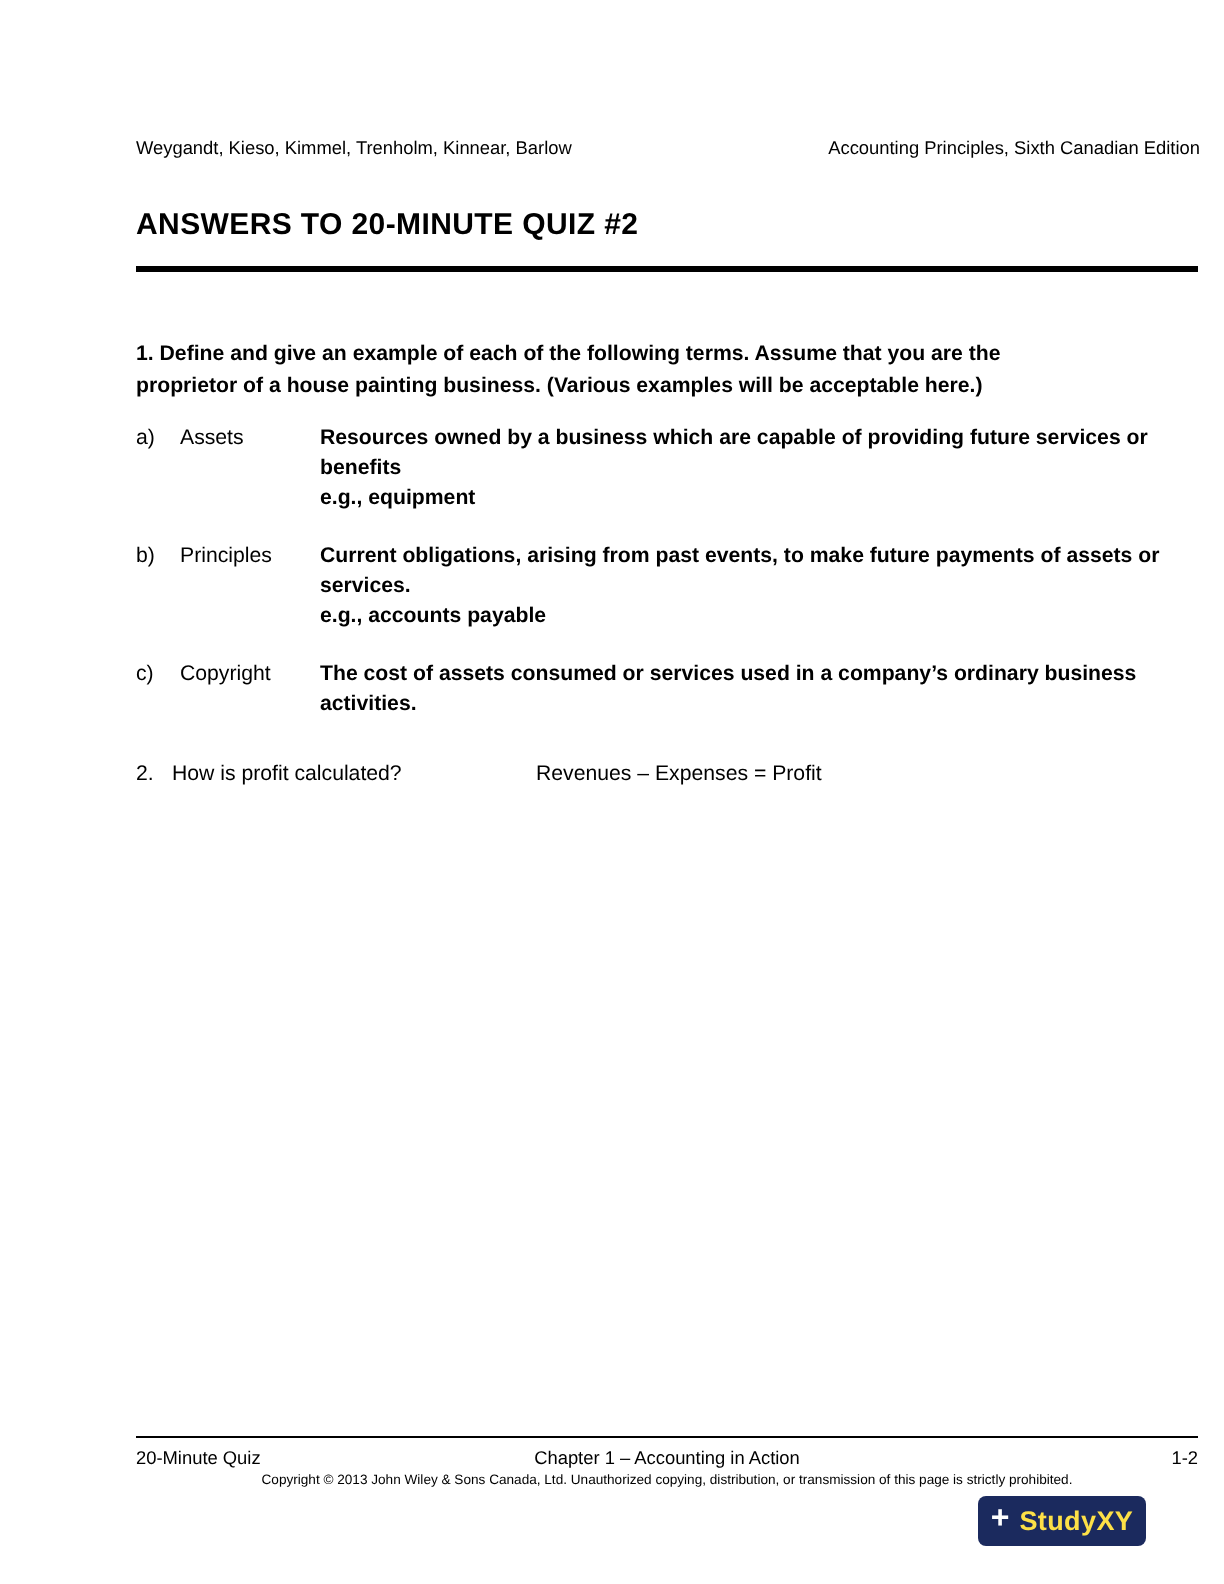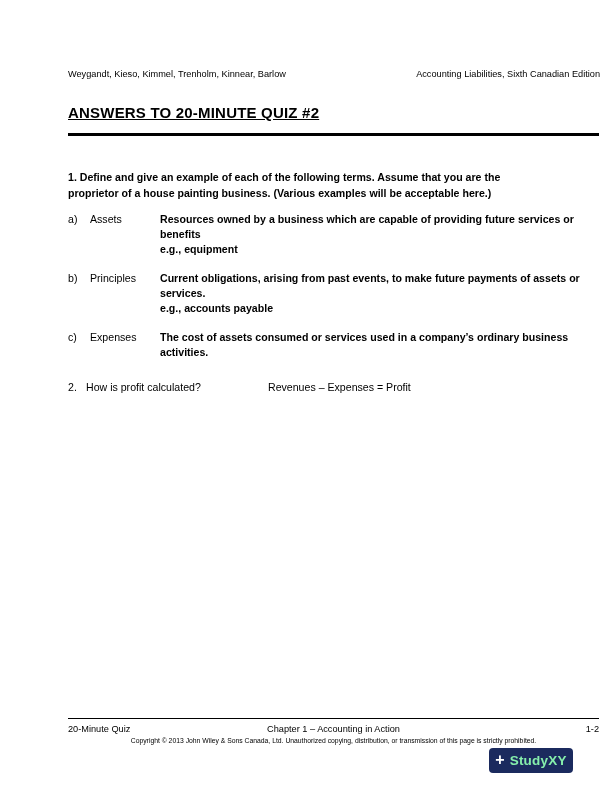--- a/index.html
+++ b/index.html
@@ -36,21 +36,20 @@
   .header-left { white-space: nowrap; }
   .header-right { white-space: nowrap; }
 
   .doc-title {
     position: absolute;
     left: 68px;
     top: 104px;
     font-size: 15px;
     font-weight: bold;
     letter-spacing: 0.2px;
-    text-decoration: underline;
   }
   .title-rule {
     position: absolute;
     left: 68px;
     top: 133px;
     width: 531px;
     height: 3px;
     background: #000000;
   }
 
@@ -161,34 +160,34 @@
     gap: 5px;
   }
   .brand-plus {
     color: #ffffff;
     font-size: 16px;
     font-weight: bold;
     line-height: 16px;
     margin-top: -2px;
   }
   .brand-text {
-    color: #86efac;
+    color: #fde047;
     font-size: 13.5px;
     font-weight: bold;
     letter-spacing: 0.2px;
   }
 </style>
 </head>
 <body>
 
 <div class="page">
 
   <div class="header-row">
     <div class="header-left">Weygandt, Kieso, Kimmel, Trenholm, Kinnear, Barlow</div>
-    <div class="header-right">Accounting Liabilities, Sixth Canadian Edition</div>
+    <div class="header-right">Accounting Principles, Sixth Canadian Edition</div>
   </div>
 
   <div class="doc-title">ANSWERS TO 20-MINUTE QUIZ #2</div>
   <div class="title-rule"></div>
 
   <div class="q1">1. Define and give an example of each of the following terms. Assume that you are the proprietor of a house painting business.  (Various examples will be acceptable here.)</div>
 
   <div class="terms">
 
     <div class="term-row">
@@ -209,21 +208,21 @@
       </div>
       <div class="term-body">
         <div class="term-def">Current obligations, arising from past events, to make future payments of assets or services.</div>
         <div class="term-eg">e.g., accounts payable</div>
       </div>
     </div>
 
     <div class="term-row">
       <div class="term-label-wrap">
         <div class="term-marker">c)</div>
-        <div class="term-name">Expenses</div>
+        <div class="term-name">Copyright</div>
       </div>
       <div class="term-body">
         <div class="term-def">The cost of assets consumed or services used in a company’s ordinary business activities.</div>
       </div>
     </div>
 
   </div>
 
   <div class="q2">
     <div class="q2-num">2.</div>

